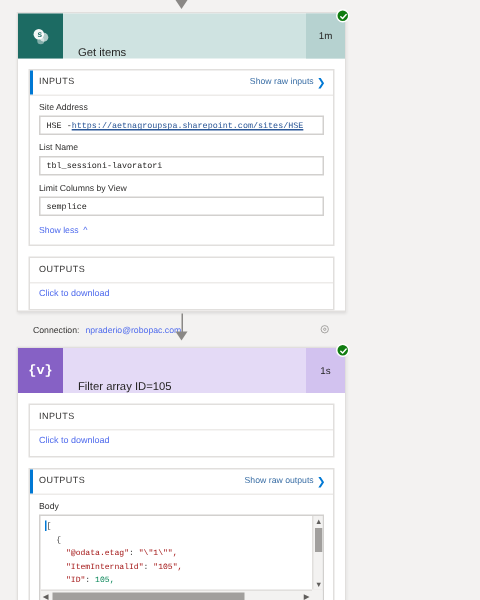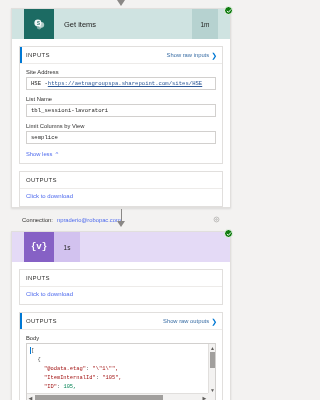--- a/index.html
+++ b/index.html
@@ -39,23 +39,23 @@
   .card {
     position: absolute;
     left: 11px;
     width: 220px;
     background: #ffffff;
     border: 1px solid #e1dfdd;
     box-shadow: 0 1px 2px rgba(0,0,0,0.10);
   }
   .card-header {
     position: relative;
-    display: flex; align-items: center;
+    display: flex; align-items: flex-end;
     height: 30px;
-    padding: 12px;
+    padding: 0;
   }
   .card-header.sp { background: #cfe3e1; }
   .card-header.fa { background: #e4daf6; }
 
   .hdr-icon {
     width: 30px; height: 30px;
     display: flex; align-items: center; justify-content: center;
     flex: 0 0 30px;
     color: #fff;
     font-size: 11px; font-weight: bold;
@@ -340,20 +340,21 @@
     <div class="line" style="height:13px;"></div>
     <div class="head"></div>
   </div>
 
   <div class="card" style="top:231px; height:172px;">
 
     <div class="card-header fa">
       <div class="hdr-icon fa">
         <span>{v}</span>
       </div>
+      <div class="hdr-title">Filter array ID=105</div>
       <div class="hdr-time fa">1s</div>
       <div class="status-dot">
         <svg width="6" height="6" viewBox="0 0 10 10" aria-hidden="true">
           <path d="M2 5.2 L4 7.2 L8 2.8" stroke="#ffffff" stroke-width="1.6" fill="none" stroke-linecap="round" stroke-linejoin="round"></path>
         </svg>
       </div>
     </div>
 
     <div class="card-body">
 

